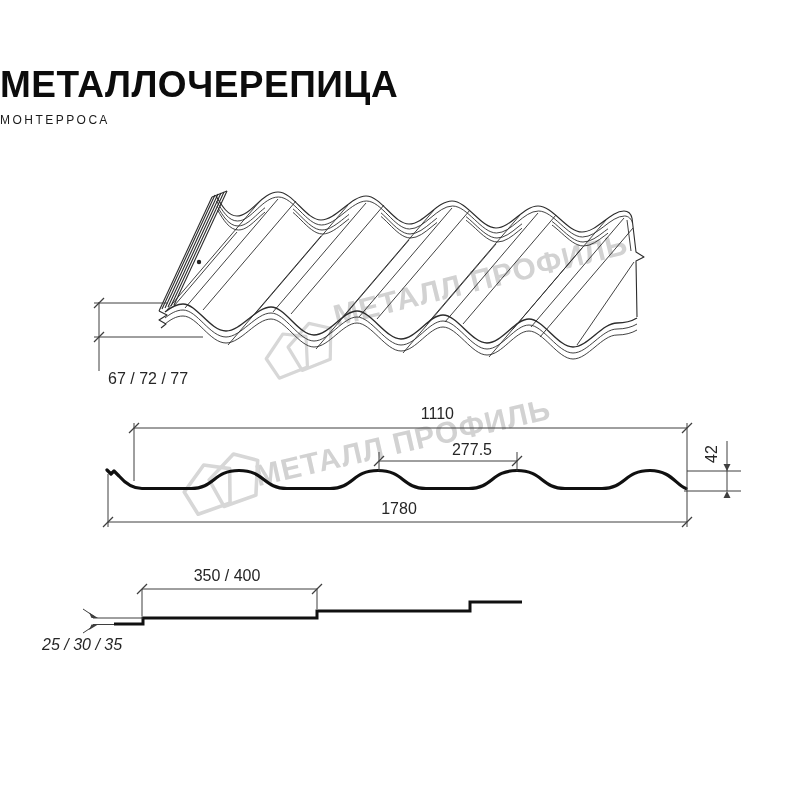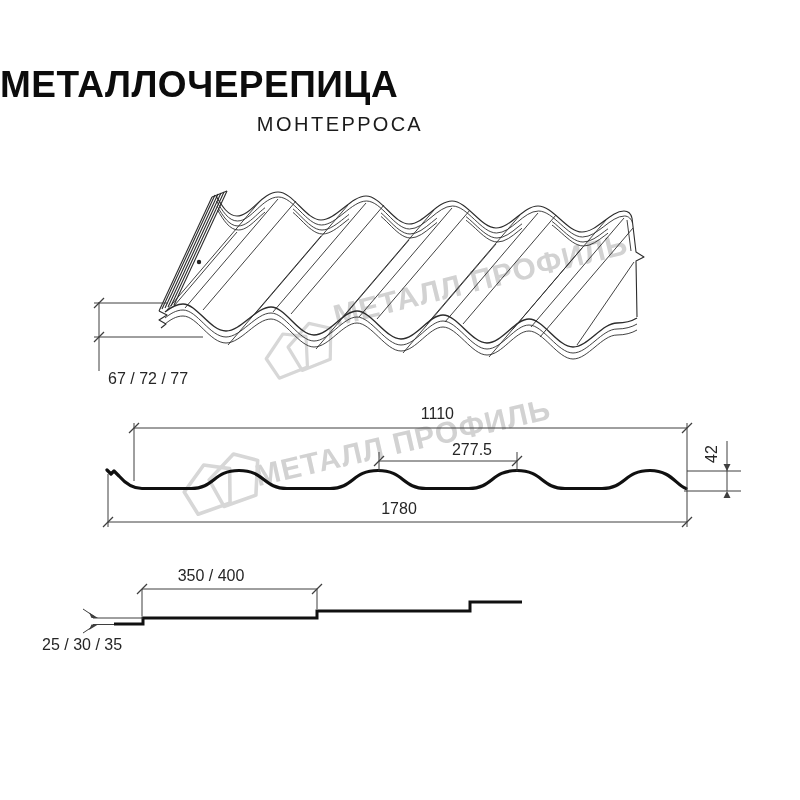--- a/index.html
+++ b/index.html
@@ -1,22 +1,22 @@
 <!DOCTYPE html>
 <html><head>
 <meta charset="utf-8">
 <style>
   html,body{margin:0;padding:0;background:#fff;}
   .stage{position:relative;width:800px;height:800px;background:#ffffff;overflow:hidden;
          font-family:"Liberation Sans",sans-serif;}
   
   .title{position:absolute;left:0;top:64px;width:800px;text-align:left;
          font-size:37px;font-weight:800;letter-spacing:.5px;color:#0c0c0c;z-index:3;}
-  .subtitle{position:absolute;left:0;top:113px;width:680px;text-align:center;
-            font-size:20px;font-weight:500;letter-spacing:2.5px;color:#1b1b1b;z-index:3;}
+  .subtitle{position:absolute;left:0;top:113px;width:680px;
+            font-size:12px;font-weight:500;letter-spacing:2.5px;color:#1b1b1b;z-index:3;}
   .lbl{position:absolute;color:#262626;font-size:16px;line-height:1;white-space:nowrap;z-index:3;}
   .lbl.c{text-align:center;}
   .lbl.rot{transform:rotate(-90deg);transform-origin:50% 50%;}
   
   .wm{position:absolute;z-index:1;color:#d2d2d2;font-size:30px;font-weight:700;
       letter-spacing:1px;white-space:nowrap;transform-origin:0 0;}
   .wm1{left:330px;top:300px;transform:rotate(-14deg);}
   .wm2{left:252px;top:460px;transform:rotate(-13deg);}
   svg.layer{position:absolute;left:0;top:0;}
   svg.logos{z-index:1;}
@@ -194,15 +194,15 @@
   </svg>
 
   <div class="title">МЕТАЛЛОЧЕРЕПИЦА</div>
   <div class="subtitle">МОНТЕРРОСА</div>
 
   <div class="lbl" style="left:108px;top:371px;">67 / 72 / 77</div>
   <div class="lbl c" style="left:344px;top:406px;width:110px;text-align:right;">1110</div>
   <div class="lbl c" style="left:392px;top:442px;width:100px;text-align:right;">277.5</div>
   <div class="lbl c rot" style="left:695px;top:446px;width:34px;">42</div>
   <div class="lbl c" style="left:344px;top:501px;width:110px;">1780</div>
-  <div class="lbl c" style="left:151px;top:568px;width:120px;">350 / 400</div>
-  <div class="lbl" style="left:42px;top:637px;">25 / 30 / 35</div>
+  <div class="lbl c" style="left:167px;top:568px;width:120px;">350 / 400</div>
+  <div class="lbl" style="left:42px;top:637px;font-style:italic;">25 / 30 / 35</div>
 </div>
 
 </body></html>

